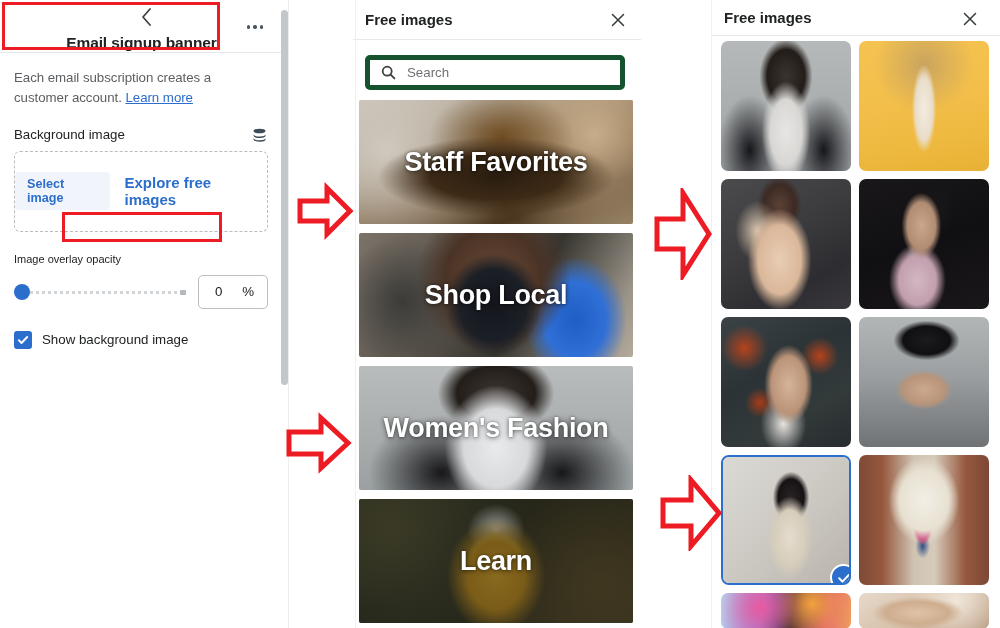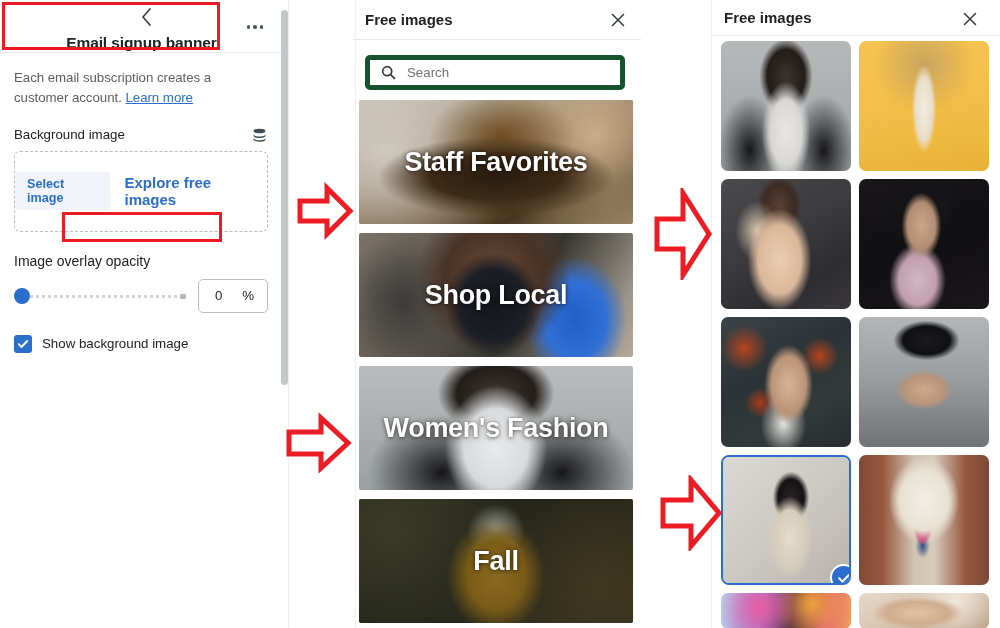--- a/index.html
+++ b/index.html
@@ -61,21 +61,21 @@
   #select-image-btn {
     font-size: 12.6px; font-weight: bold; color: #2c6ecb;
     background: #f1f5fb; border-radius: 4px;
     padding: 5px 12px; cursor: pointer;
   }
   #explore-free-btn {
     font-size: 15px; font-weight: bold; color: #2c6ecb;
     background: #fff; padding: 5px 12px; cursor: pointer;
   }
 
-  #opacity-label { font-size: 14px; color: #202223; margin-top: 21px; }
+  #opacity-label { font-size: 11px; color: #202223; margin-top: 21px; }
   #opacity-row { display: flex; align-items: center; margin-top: 10px; }
   #slider-wrap { position: relative; width: 170px; height: 20px; flex: none; }
   #slider-track {
     position: absolute; left: 9px; top: 9px; width: 162px; height: 3px;
     border-top: 3px dotted #d2d5d8;
   }
   #slider-track-end {
     position: absolute; left: 166px; top: 8px; width: 6px; height: 5px;
     background: #b5b9bd; border-radius: 1px;
   }
@@ -378,21 +378,21 @@
       <div class="cat-card">
         <div class="cat-photo photo-shop"></div>
         <div class="cat-title">Shop Local</div>
       </div>
       <div class="cat-card">
         <div class="cat-photo photo-women"></div>
         <div class="cat-title">Women's Fashion</div>
       </div>
       <div class="cat-card">
         <div class="cat-photo photo-fall"></div>
-        <div class="cat-title">Fall</div>
+        <div class="cat-title">Learn</div>
       </div>
     </div>
   </div>
 
   <div id="right-divider"></div>
   <div id="right-panel">
 
     <div id="right-header">
       <div id="right-title">Free images</div>
       <div id="right-close">

